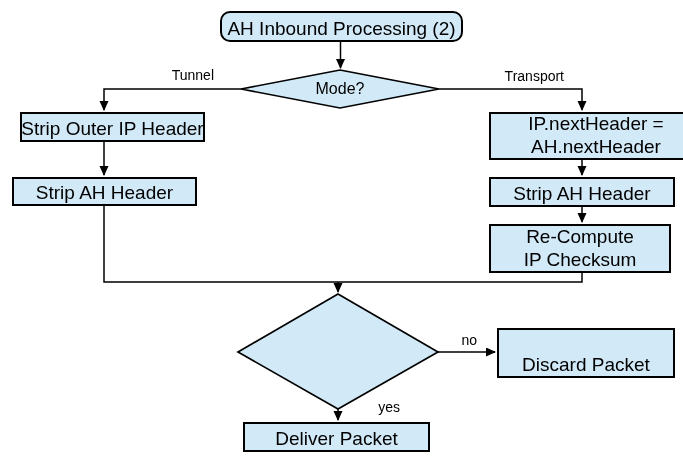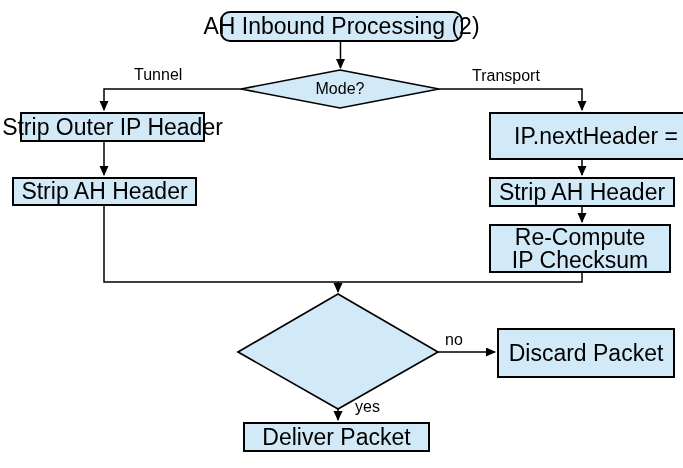--- a/index.html
+++ b/index.html
@@ -19,43 +19,43 @@
   }
   #connector-layer{position:absolute;left:0;top:0;width:683px;height:468px;}
   .node{
     position:absolute;
     box-sizing:border-box;
     background:var(--node-fill);
     border:2px solid var(--node-border);
     display:flex;
     flex-direction:column;
     align-items:center;
-    justify-content:center;
+    justify-content:flex-end;
     text-align:center;
-    font-size:23px;
+    font-size:19px;
     line-height:23px;
     white-space:nowrap;
   }
   .terminator{border-radius:10px;}
   .diamond-label{
     position:absolute;
     display:flex;
     flex-direction:column;
     align-items:center;
     justify-content:center;
     text-align:center;
     font-size:16px;
     line-height:22px;
     white-space:nowrap;
   }
   .edge-label{
     position:absolute;
-    font-size:16px;
+    font-size:14px;
     line-height:20px;
-    text-align:left;
+    text-align:right;
     white-space:nowrap;
   }
   .edge{stroke:var(--line-color);stroke-width:1.5;fill:none;}
   .shape{fill:var(--node-fill);stroke:var(--node-border);stroke-width:1.7;}
 </style>
 </head>
 <body>
 
 <div id="canvas">
 
@@ -103,20 +103,21 @@
 
   <div class="node" style="left:12px;top:112px;width:185px;height:30px;margin-left:8px;">
     <span>Strip Outer IP Header</span>
   </div>
   <div class="node" style="left:12px;top:177px;width:185px;height:29px;">
     <span>Strip AH Header</span>
   </div>
 
   <div class="node" style="left:489px;top:112px;width:214px;height:48px;">
     <span>IP.nextHeader =</span>
+    <span>AH.nextHeader</span>
   </div>
   <div class="node" style="left:489px;top:177px;width:186px;height:30px;">
     <span>Strip AH Header</span>
   </div>
   <div class="node" style="left:489px;top:224px;width:182px;height:49px;">
     <span>Re-Compute</span>
     <span>IP Checksum</span>
   </div>
 
 

